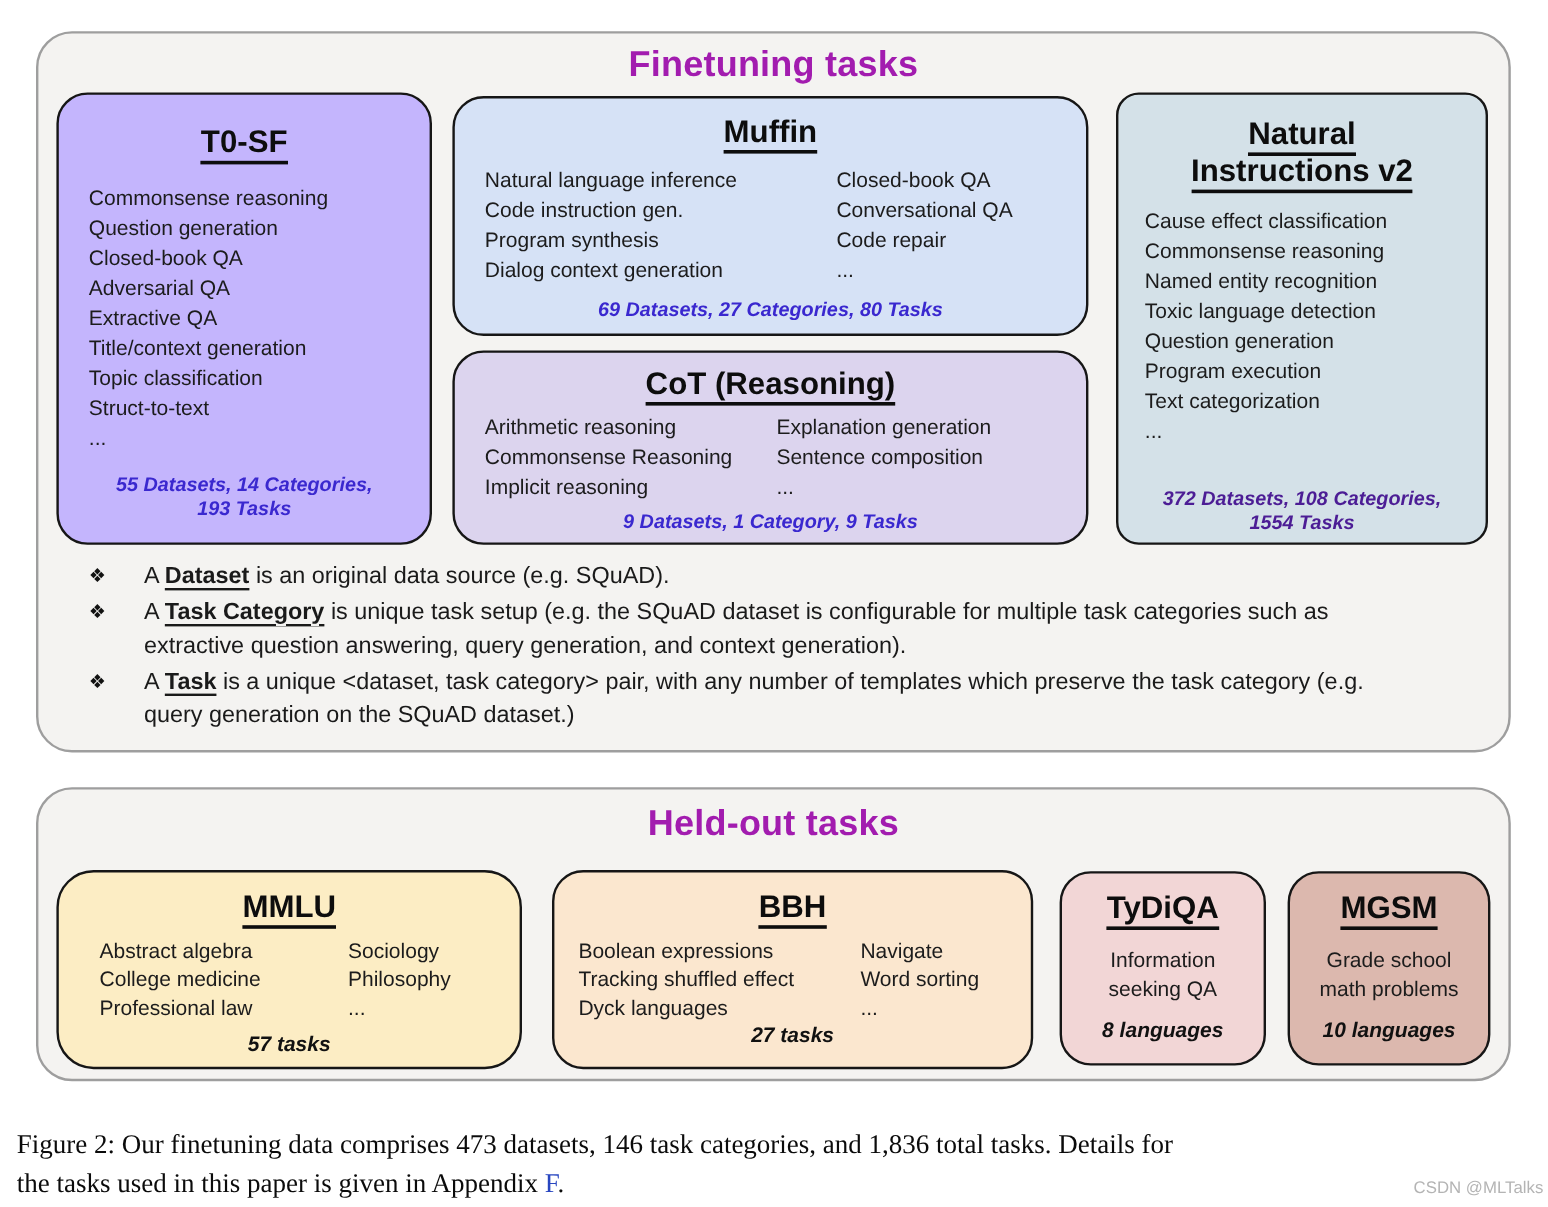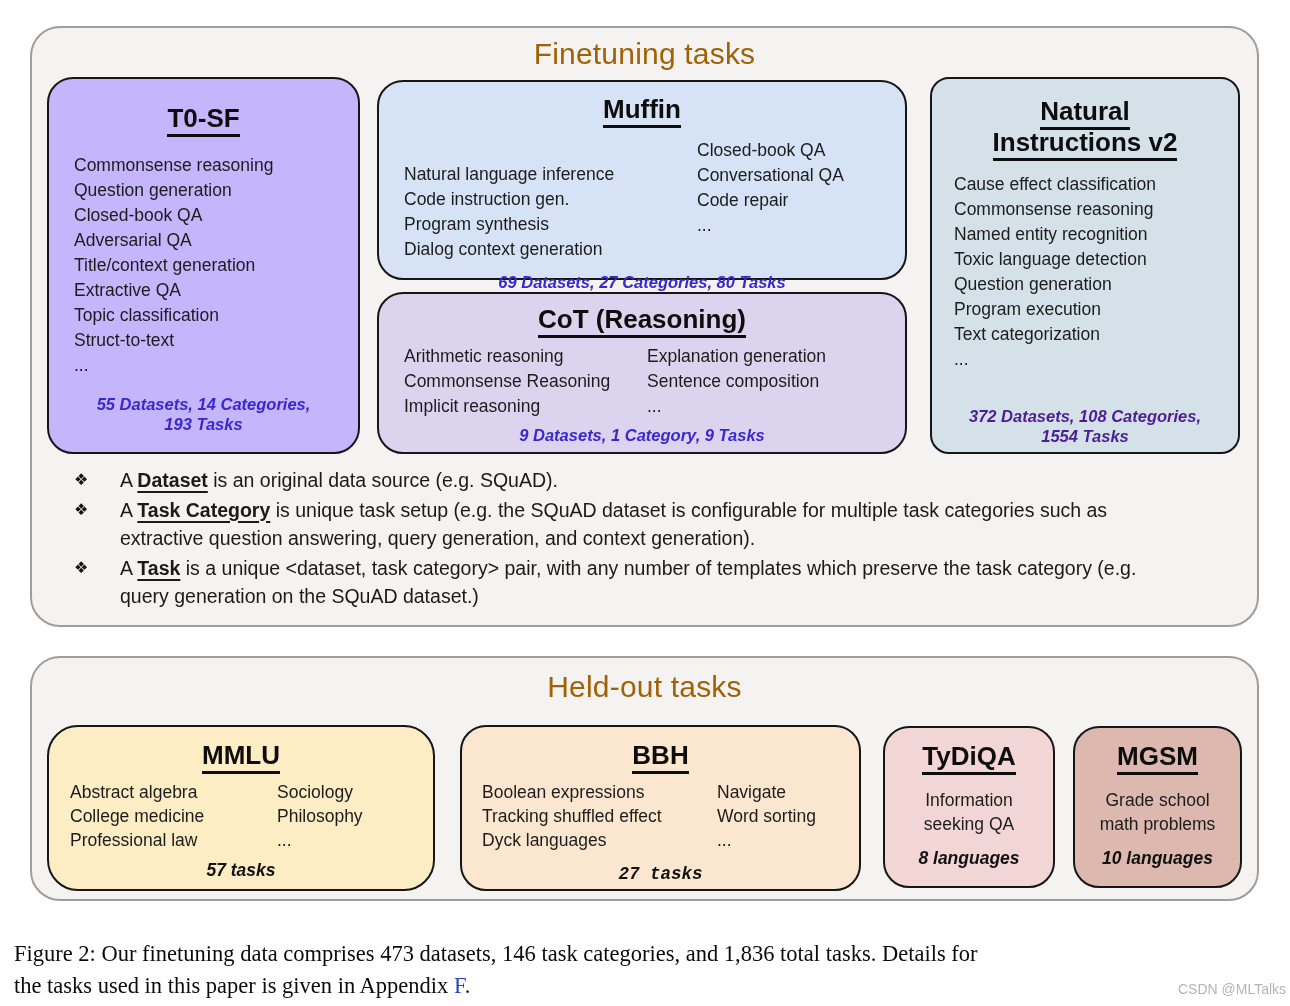--- a/index.html
+++ b/index.html
@@ -9,21 +9,21 @@
     font-family:"Liberation Sans", sans-serif; color:#161616;
     overflow:hidden;
   }
   .panel {
     position:absolute; left:30px; width:1229px;
     background:#f4f3f1; border:2px solid #9e9e9e; border-radius:30px;
   }
   #finetuning-panel { top:26px; height:601px; }
   #heldout-panel { top:656px; height:245px; }
   .panel-title {
-    text-align:center; font-size:30px; font-weight:normal; color:#a16207;
+    text-align:center; font-size:30px; font-weight:bold; color:#a21caf;
     letter-spacing:0.2px;
   }
   #finetuning-panel .panel-title { margin-top:9px; }
   #heldout-panel .panel-title { margin-top:12px; }
 
   .card {
     position:absolute; border:2.5px solid #161616; border-radius:26px;
   }
   .card-title { text-align:center; font-weight:bold; font-size:26px; color:#0d0d0d; }
   .card-title .u { border-bottom:3px solid #0d0d0d; padding-bottom:1px; }
@@ -40,21 +40,21 @@
 
   
   #t0sf-card   { left:15px;  top:49px;  width:313px; height:377px; }
   #t0sf-card .card-title { padding-top:24px; }
   #t0sf-card .tasklist { margin:19px 0 0 25px; }
   #t0sf-card .stats { margin-top:17px; }
 
   #muffin-card { left:345px; top:52px;  width:530px; height:200px; }
   #muffin-card .card-title { padding-top:12px; }
   #muffin-card .cols { margin-top:13px; padding-left:25px; }
-  #muffin-card .col1 { width:293px;margin-top:24px; }
+  #muffin-card .col1 { width:293px; }
   #muffin-card .stats { margin-top:11px; }
 
   #cot-card    { left:345px; top:264px; width:530px; height:162px; }
   #cot-card .card-title { padding-top:10px; }
   #cot-card .cols { margin-top:9px; padding-left:25px; }
   #cot-card .col1 { width:243px; }
   #cot-card .stats { margin-top:7px; }
 
   #niv2-card   { left:898px; top:49px;  width:310px; height:377px;border-radius:19px; }
   #niv2-card .card-title { padding-top:17px; line-height:31px; }
@@ -65,27 +65,27 @@
   #bullets { position:absolute; left:42px; top:438px; width:1150px; }
   .bullet-row { display:flex; margin-bottom:1px; }
   .bullet-marker { width:46px; font-size:16px; padding-top:4px; color:#111; flex:none; }
   .bullet-text { font-size:19.5px; line-height:28.5px; color:#1a1a1a; width:1056px; }
   .term { font-weight:bold; text-decoration:underline; text-decoration-thickness:2px; text-underline-offset:3.5px; }
 
   
   .hcard .card-title { padding-top:13px; }
   .hcard .tasklist { font-size:17.5px; line-height:24px; }
   #mmlu-card   { left:15px;  top:67px; width:388px; height:166px; }
-  #mmlu-card .cols { margin-top:9px; padding-left:21px; }
+  #mmlu-card .cols { margin-top:9px; padding-left:34px; }
   #mmlu-card .col1 { width:207px; }
   #mmlu-card .hstats { margin-top:8px; }
   #bbh-card    { left:428px; top:67px; width:401px; height:166px; }
   #bbh-card .cols { margin-top:9px; padding-left:20px; }
   #bbh-card .col1 { width:235px; }
-  #bbh-card .hstats { margin-top:12px;font-family:Liberation Mono, monospace; }
+  #bbh-card .hstats { margin-top:0; }
   .langcard .desc {
     text-align:center; font-size:17.5px; line-height:24px; margin:16px auto 0;
     color:#1c1c1c;
   }
   #tydiqa-card { left:851px;  top:68px; width:172px; height:162px; }
   #tydiqa-card .desc { width:130px; }
   #tydiqa-card .hstats { margin-top:12px; }
   #mgsm-card   { left:1041px; top:68px; width:169px; height:162px; }
   #mgsm-card .desc { width:140px; }
   #mgsm-card .hstats { margin-top:12px; }
@@ -109,22 +109,22 @@
 <section class="panel" id="finetuning-panel">
   <div class="panel-title">Finetuning tasks</div>
 
   <div class="card" id="t0sf-card" style="background: #c4b5fd;">
     <div class="card-title"><span class="u">T0-SF</span></div>
     <div class="tasklist">
       <div>Commonsense reasoning</div>
       <div>Question generation</div>
       <div>Closed-book QA</div>
       <div>Adversarial QA</div>
+      <div>Extractive QA</div>
       <div>Title/context generation</div>
-      <div>Extractive QA</div>
       <div>Topic classification</div>
       <div>Struct-to-text</div>
       <div>...</div>
     </div>
     <div class="stats" style="color: rgb(58, 40, 207);">
       <div>55 Datasets, 14 Categories,</div>
       <div>193 Tasks</div>
     </div>
   </div>
 

